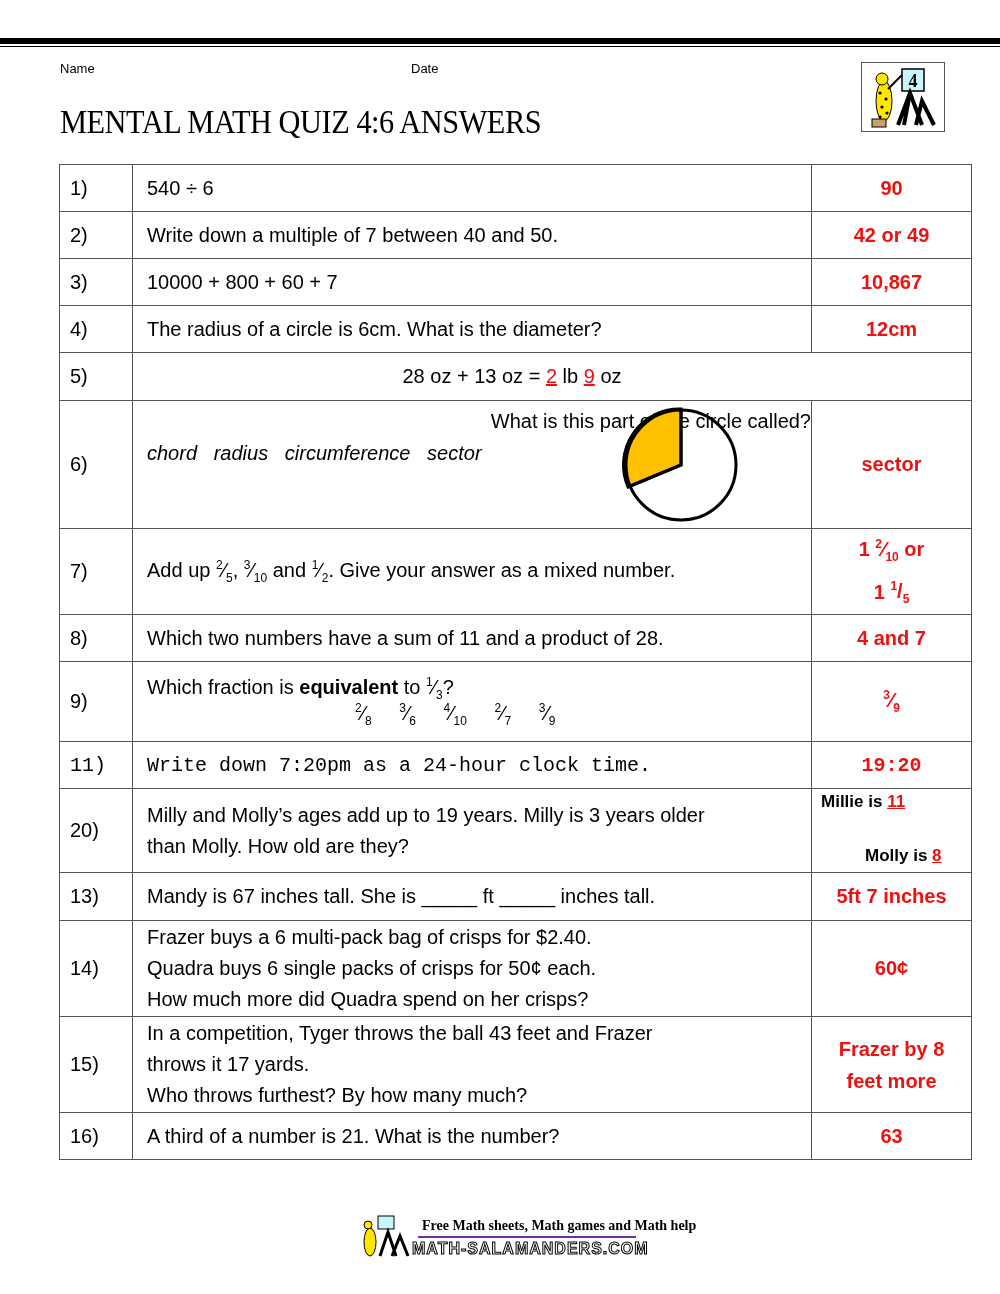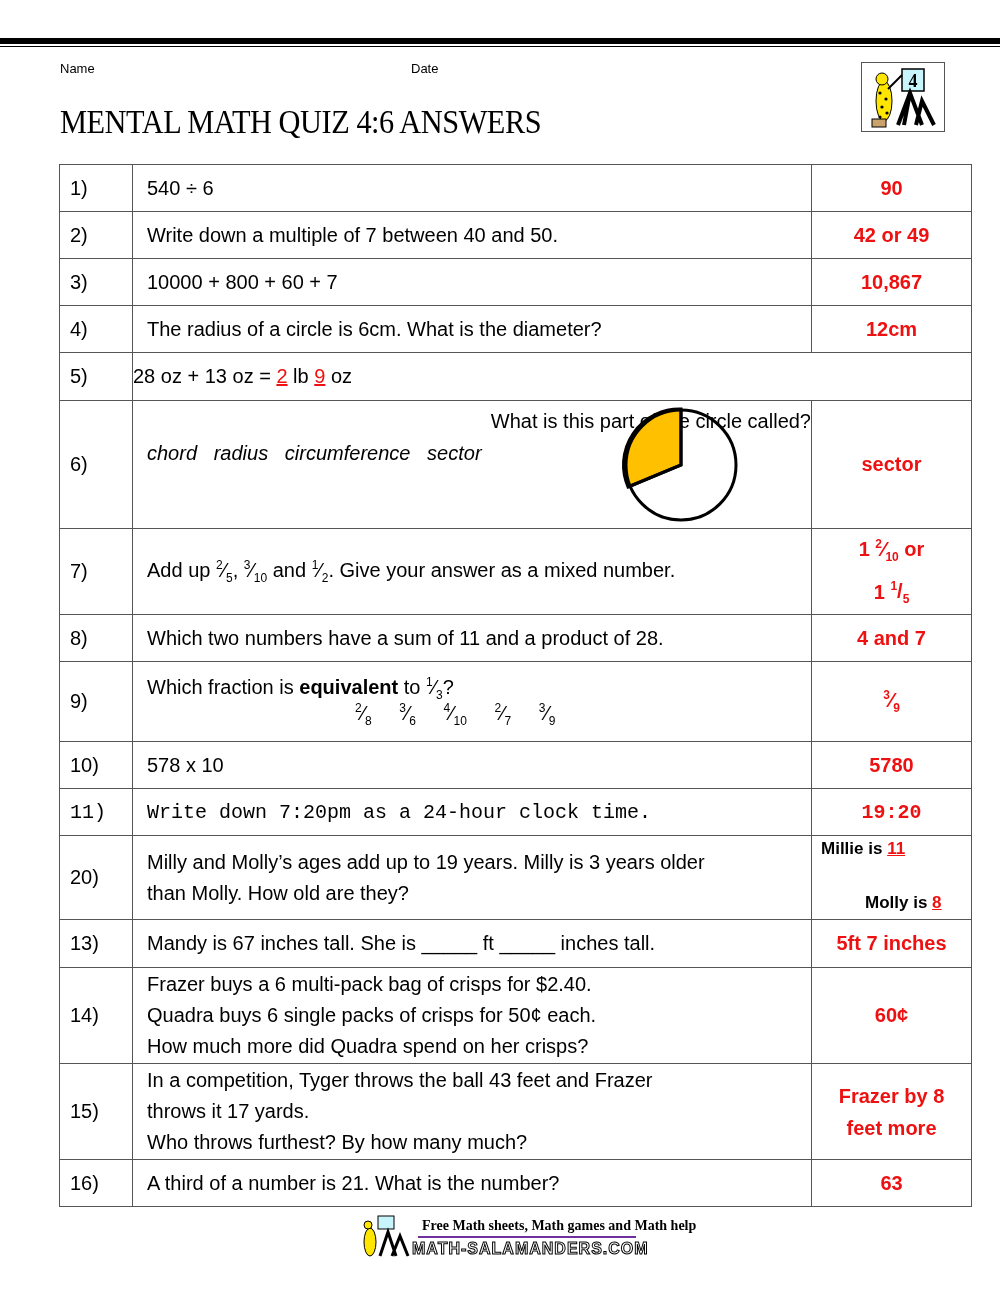--- a/index.html
+++ b/index.html
@@ -72,21 +72,21 @@
   </tr>
 
   <tr style="height:47px;">
     <td class="num">4)</td>
     <td class="q">The radius of a circle is 6cm. What is the diameter?</td>
     <td class="ans">12cm</td>
   </tr>
 
   <tr style="height:48px;">
     <td class="num">5)</td>
-    <td colspan="2" style="text-align:left; padding-right:80px;">
+    <td colspan="2" style="text-align:center; padding-right:80px;">
       <span>28 oz + 13 oz = </span><span class="red u">2</span><span> lb </span><span class="red u">9</span><span> oz</span>
     </td>
   </tr>
 
   <tr style="height:128px;">
     <td class="num">6)</td>
     <td class="q" style="position:relative; vertical-align:top;">
       <div style="margin-top:4px; line-height:32px;text-align:right;">What is this part of the circle called?</div>
       <div style="font-style:italic; white-space:pre; line-height:32px;">chord   radius   circumference   sector</div>
       <svg style="position:absolute; left:488px; top:4px;" width="120" height="118" viewBox="0 0 120 118">
@@ -123,25 +123,20 @@
         <span class="fr" style="margin-right:22px;"><sup>2</sup>⁄<sub>8</sub></span>
         <span class="fr" style="margin-right:22px;margin-top:8px;"><sup>3</sup>⁄<sub>6</sub></span>
         <span class="fr" style="margin-right:22px;"><sup>4</sup>⁄<sub>10</sub></span>
         <span class="fr" style="margin-right:22px;"><sup>2</sup>⁄<sub>7</sub></span>
         <span class="fr"><sup>3</sup>⁄<sub>9</sub></span>
       </div>
     </td>
     <td class="ans"><span class="fr"><sup>3</sup>⁄<sub>9</sub></span></td>
   </tr>
 
-  <tr style="height:47px;">
-    <td class="num">10)</td>
-    <td class="q">578 x 10</td>
-    <td class="ans">5780</td>
-  </tr>
 
   <tr style="height:47px;font-family:Liberation Mono, monospace;">
     <td class="num">11)</td>
     <td class="q">Write down 7:20pm as a 24-hour clock time.</td>
     <td class="ans">19:20</td>
   </tr>
 
   <tr style="height:84px;">
     <td class="num">20)</td>
     <td class="q" style="line-height:31px;">

